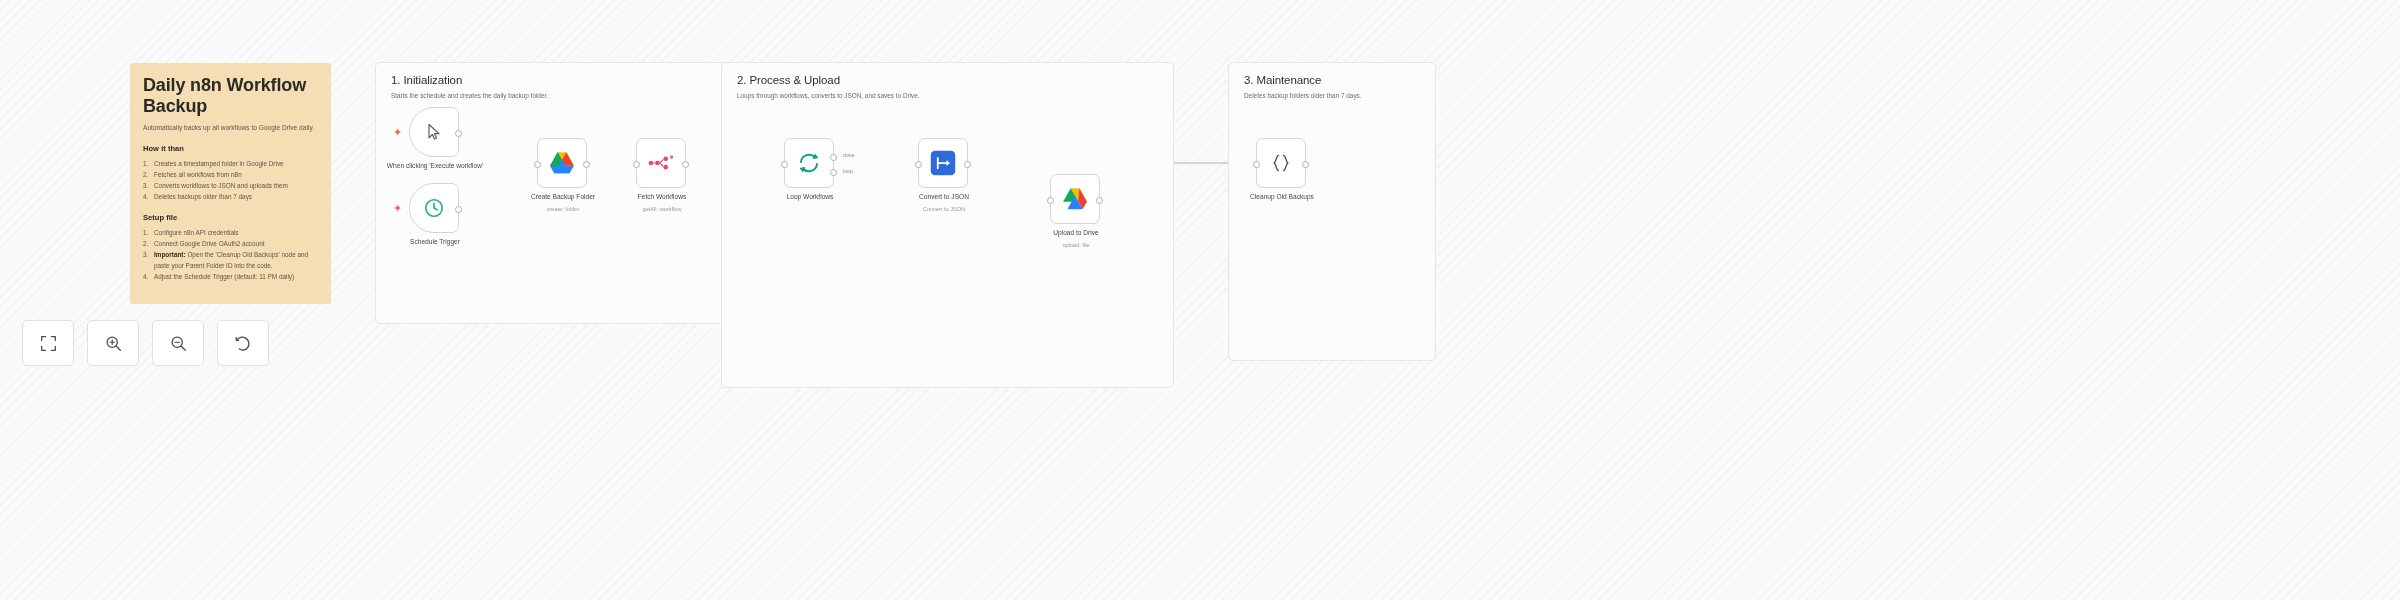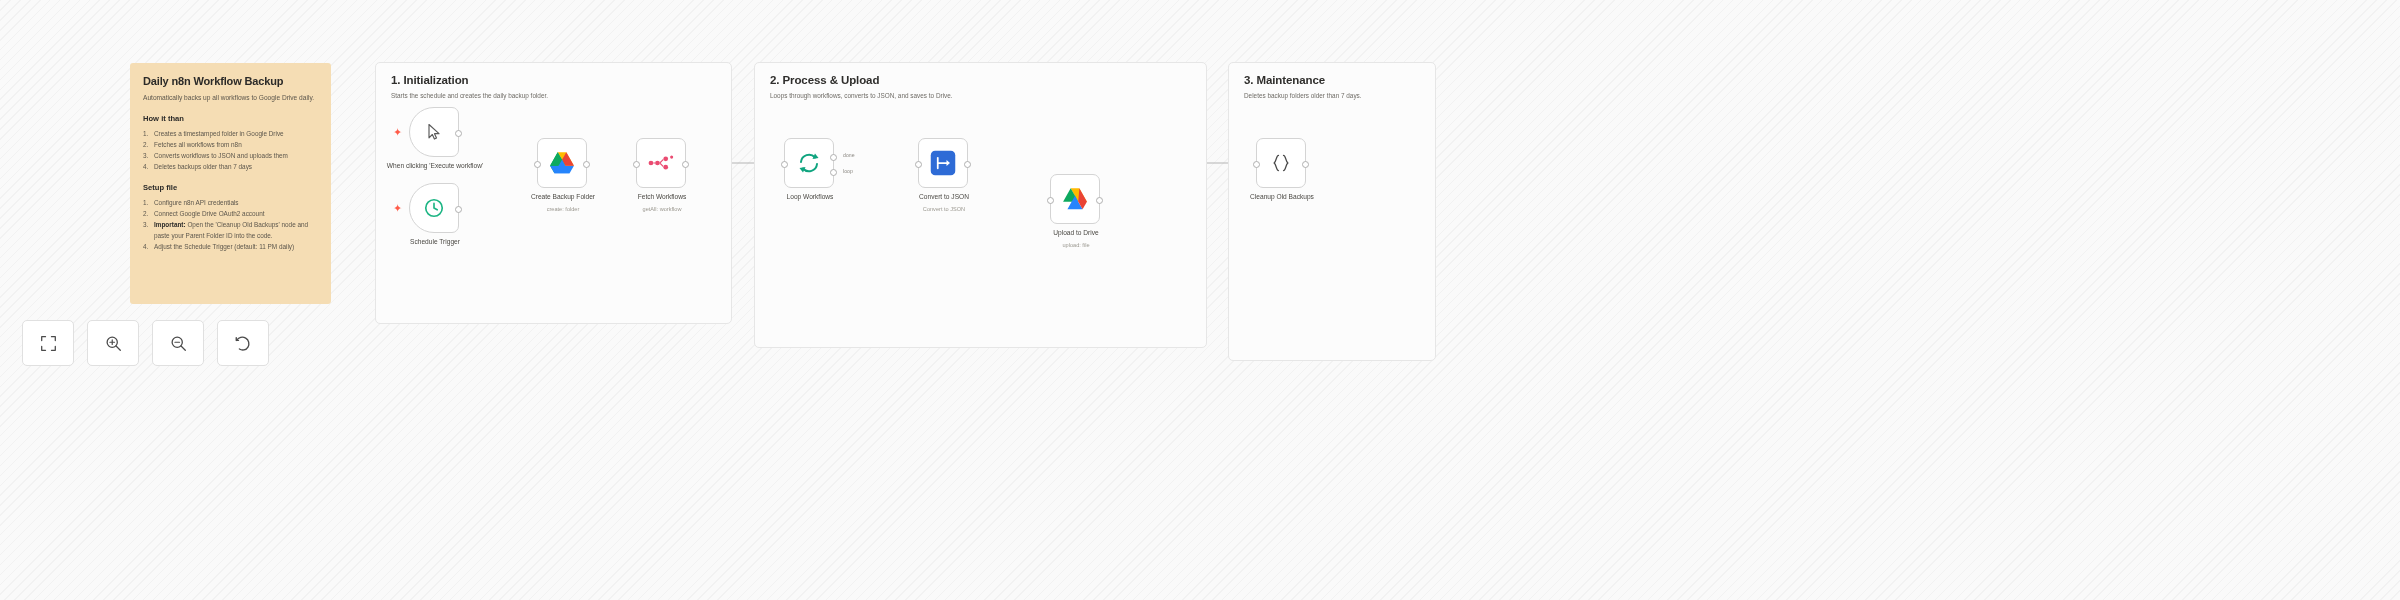--- a/index.html
+++ b/index.html
@@ -20,21 +20,21 @@
     position: absolute;
     left: 130px; top: 63px;
     width: 201px; height: 241px;
     background: #f5ddb4;
     border-radius: 3px;
     padding: 12px 13px;
     color: #3d3a33;
     overflow: hidden;
   }
   .sticky h1 {
-    font-size: 11px;
+    font-size: 18px;
     font-weight: bold;
     letter-spacing: -0.15px;
     color: #2b2a28;
     margin-bottom: 6px;
   }
   .sticky .sub {
     font-size: 6.6px;
     line-height: 1.55;
     color: #5c564c;
     margin-bottom: 11px;
@@ -65,36 +65,36 @@
   .section {
     position: absolute;
     background: #fcfcfc;
     border: 1px solid #e6e6e6;
     border-radius: 5px;
   }
   .section .s-title {
     position: absolute;
     left: 15px; top: 11px;
     font-size: 11.5px;
-    font-weight: bold;
+    font-weight: normal;
     color: #2f2e2c;
     letter-spacing: -0.1px;
     white-space: nowrap;
     text-align: center;
   }
   .section .s-desc {
     position: absolute;
     left: 15px; top: 29px;
     font-size: 6.4px;
     color: #6f6c66;
     white-space: nowrap;
   }
 
   #sec-init  { left: 375px;  top: 62px;  width: 357px; height: 262px; }
-  #sec-proc  { left: 754px;  top: 62px;  width: 453px; height: 286px; }
+  #sec-proc  { left: 721px;  top: 62px;  width: 453px; height: 326px; }
   #sec-maint { left: 1228px; top: 62px;  width: 208px; height: 299px; }
 
   
   .node {
     position: absolute;
     width: 50px; height: 50px;
     background: #ffffff;
     border: 1px solid #d4d4d4;
     border-radius: 7px;
     display: flex;

